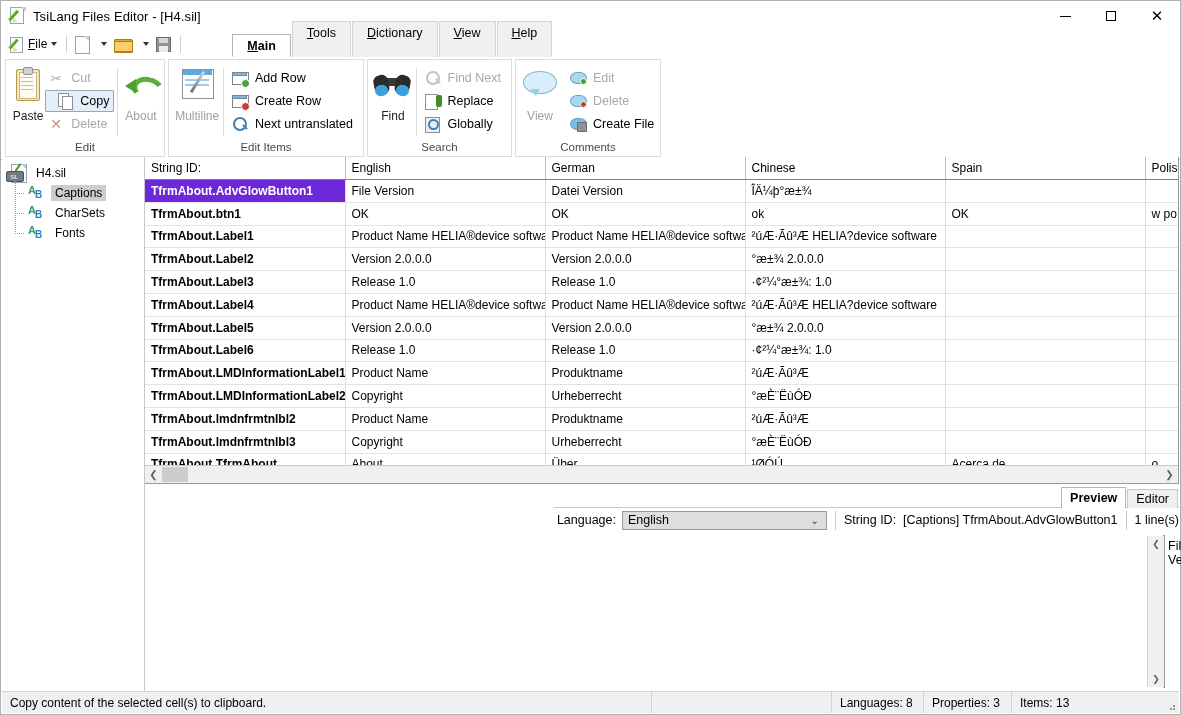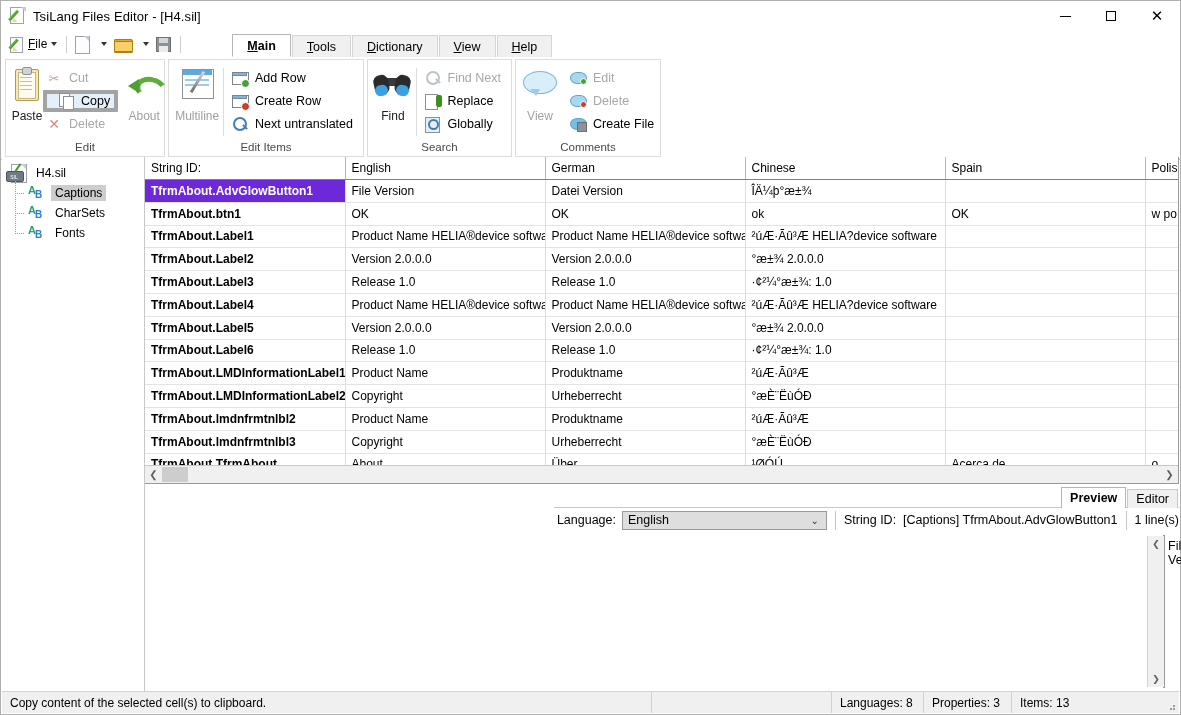--- a/index.html
+++ b/index.html
@@ -28,41 +28,41 @@
   .file-ico{width:15px;height:15px;margin-right:3px;position:relative;}
   .qa-label{font-size:12px;}
   .qa-label u{text-decoration:underline;}
   .caret{width:0;height:0;border-left:3px solid transparent;border-right:3px solid transparent;border-top:4px solid #333;margin-left:4px;}
   .qsep{width:1px;height:17px;background:#cfcfcf;margin:0 5px;align-self:center;}
   .icon-newdoc{width:15px;height:17px;position:relative;}
   .icon-folder{width:18px;height:15px;position:relative;}
   .icon-save{width:15px;height:15px;position:relative;}
 
   .tabs{display:flex;align-items:flex-end;height:26px;margin-left:14px;}
-  .tab{height:22px;line-height:22px;padding:0 14px;font-size:12.5px;border:1px solid transparent;border-bottom:none;
+  .tab{height:36px;line-height:22px;padding:0 14px;font-size:12.5px;border:1px solid transparent;border-bottom:none;
        background:#f0f0f0;border-color:#d4d4d4;margin-right:1px;box-sizing:border-box;color:#000;}
   .tab u{text-decoration:underline;}
   .tab.active{background:#ffffff;border-color:#b5b5b5;border-bottom:1px solid #ffffff;height:23px;line-height:22px;font-weight:bold;position:relative;z-index:3;margin-left:32px;}
 
   
   .ribbon{height:103px;background:#ffffff;border-bottom:1px solid #c8c8c8;display:flex;align-items:stretch;padding:2px 0 0 4px;box-sizing:border-box;position:relative;}
   .rgroup{display:flex;flex-direction:column;border:1px solid #dcdcdc;margin-right:3px;box-sizing:border-box;height:98px;}
   .rgroup-body{flex:1;display:flex;align-items:flex-start;padding:4px 5px 0 5px;}
   .rgroup-title{height:16px;line-height:14px;text-align:center;font-size:11.5px;color:#4a4a4a;}
   .bigbtn{width:58px;display:flex;flex-direction:column;align-items:center;justify-content:flex-start;padding-top:3px;}
   .bigbtn .bi{height:40px;display:flex;align-items:center;justify-content:center;}
   .bigbtn .bl{font-size:12px;margin-top:2px;color:#222;}
   .bigbtn.dim .bl{color:#a0a0a0;}
   .vsep{width:1px;background:#dcdcdc;align-self:stretch;margin:4px 5px 4px 3px;}
   .smallcol{display:flex;flex-direction:column;justify-content:flex-start;padding-top:3px;}
   .sbtn{display:flex;align-items:center;height:22px;padding:0 5px 0 2px;box-sizing:border-box;margin-bottom:1px;}
   .sbtn .si{width:18px;height:18px;margin-right:6px;display:flex;align-items:center;justify-content:center;position:relative;flex:0 0 auto;}
   .sbtn .sl{font-size:12.5px;color:#000;white-space:nowrap;}
   .sbtn.dim .sl{color:#a8a8a8;}
-  .sbtn.sel{background:#e3effb;border:4px solid #a3a3a3;border-radius:1px;padding:0 4px 0 10px;}
+  .sbtn.sel{background:#e3effb;border:1px solid #a3a3a3;border-radius:1px;padding:0 4px 0 10px;}
 
   
   .workarea{position:absolute;left:1px;top:156px;right:1px;bottom:22px;display:flex;}
   .treepanel{width:143px;background:#ffffff;border-right:1px solid #c8c8c8;box-sizing:border-box;position:relative;padding-top:6px;}
   .tnode{display:flex;align-items:center;height:20px;font-size:12px;padding-left:4px;position:relative;white-space:nowrap;}
   .tnode .tlabel{padding:1px 4px;}
   .tnode.sel .tlabel{background:#cdcdcd;}
   .tree-ico-sil{width:22px;height:20px;margin-right:4px;position:relative;flex:0 0 auto;}
   .tree-ico-ab{width:20px;height:18px;margin-right:3px;position:relative;flex:0 0 auto;}
   .tree-dots{position:absolute;left:13px;top:20px;bottom:8px;width:1px;

